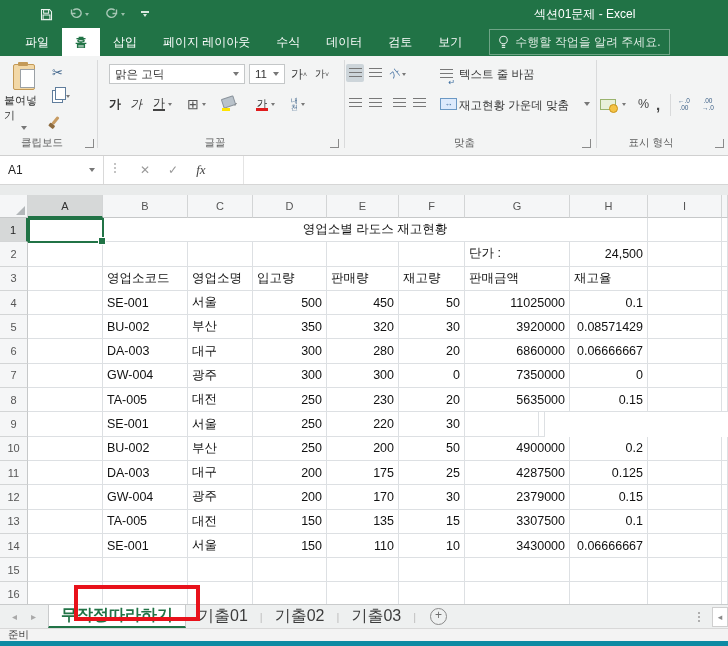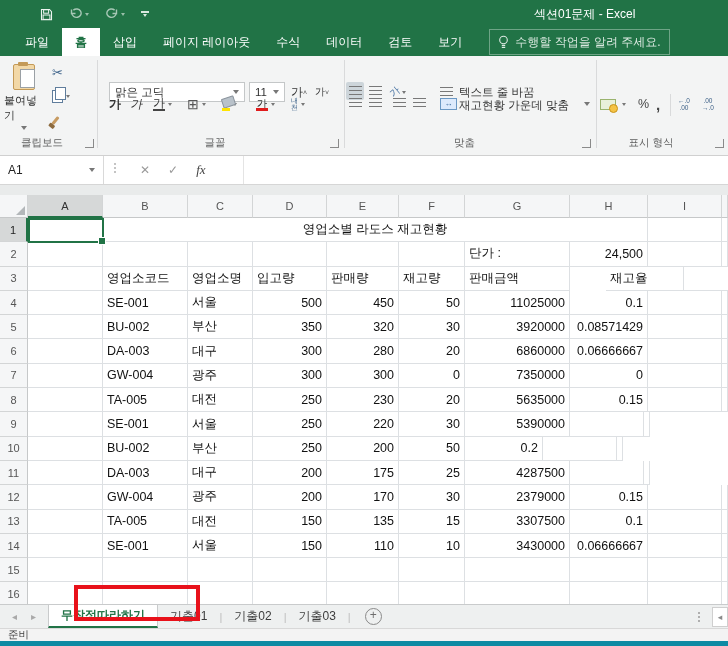--- a/index.html
+++ b/index.html
@@ -28,21 +28,21 @@
           border:1px solid rgba(255,255,255,.35);height:24px;align-self:center;color:#d9e8df;font-size:12px;}
 
   
   .ribbon{position:absolute;left:0;top:56px;width:728px;height:100px;background:#f3f4f4;
           border-bottom:1px solid #d0d0d0;box-sizing:border-box;}
   .rgroup{position:absolute;top:0;height:100px;}
   .vdiv{position:absolute;top:4px;height:88px;width:1px;background:#d9dadb;}
   .rlabel{position:absolute;bottom:6px;left:0;right:14px;text-align:center;font-size:10.5px;color:#5e5e5e;}
   .launcher{position:absolute;bottom:8px;width:8px;height:8px;border-right:1.4px solid #8a8a8a;
             border-bottom:1.4px solid #8a8a8a;}
-  .r1{position:absolute;top:26px;}
+  .r1{position:absolute;top:8px;}
   .r2{position:absolute;top:38px;}
   .selbox2{background:#fff;border:1px solid #c4c7c8;height:20px;display:flex;align-items:center;
            padding:0 5px;box-sizing:border-box;justify-content:space-between;font-size:11.5px;color:#333;}
   .ric{display:inline-flex;align-items:center;justify-content:center;height:20px;color:#3f3f3f;}
   .selicon{background:#cdd5da;border-radius:2px;}
 
   
   .paste-btn{position:absolute;left:4px;top:6px;width:40px;height:68px;display:flex;flex-direction:column;
              align-items:center;justify-content:flex-start;gap:3px;}
   .clip{width:20px;height:25px;background:#f2d8a7;border:1px solid #c49a57;border-radius:2px;position:relative;margin-top:2px;}
@@ -103,21 +103,21 @@
   .cell.tl{justify-content:flex-start;padding-left:4px;}
   .cell.tr{justify-content:flex-end;padding-right:4px;}
   .cell.tc{justify-content:center;}
   .selbox{position:absolute;border:2px solid #217346;box-sizing:border-box;z-index:5;}
   .selbox .handle{position:absolute;right:-4px;bottom:-4px;width:6px;height:6px;background:#217346;border:1px solid #fff;}
 
   
   .sheetbar{position:absolute;left:0;top:604px;width:728px;height:24px;background:#eef0f0;
             border-top:1px solid #c9cbcc;box-sizing:border-box;display:flex;align-items:stretch;}
   .navarrows{display:flex;align-items:center;gap:14px;padding:0 12px 0 12px;color:#a9a9a9;font-size:10px;}
-  .stab{display:flex;align-items:center;padding:0 12px;font-size:12px;color:#3c3c3c;cursor:default;white-space:nowrap;}
+  .stab{display:flex;align-items:center;padding:0 12px;font-size:16px;color:#3c3c3c;cursor:default;white-space:nowrap;}
   .stab.active{background:#fff;color:#217346;font-weight:bold;border-bottom:2px solid #217346;
                border-left:1px solid #c9cbcc;border-right:1px solid #c9cbcc;box-sizing:border-box;}
   .tsep{display:flex;align-items:center;color:#bdbdbd;font-size:11px;}
   .newsheet{width:15px;height:15px;border:1px solid #8a8a8a;border-radius:50%;color:#6e6e6e;font-size:12px;
             line-height:13px;text-align:center;align-self:center;margin-left:14px;}
   .bar-right{margin-left:auto;display:flex;align-items:center;gap:8px;padding-right:0;}
   .vdots{display:flex;flex-direction:column;gap:2px;padding-right:4px;}
   .vdots i{width:2px;height:2px;border-radius:50%;background:#9a9a9a;}
   .hscroll-stub{width:14px;height:18px;background:#fff;border:1px solid #cfcfcf;display:flex;align-items:center;
                 justify-content:center;color:#8a8a8a;font-size:9px;}
@@ -371,21 +371,21 @@
         </div>
         <div class="grow">
           <div class="rh" style="flex: 0 0 28px;">3</div>
           <div class="cell tl" style="flex: 0 0 75px; width: 75px;"></div>
           <div class="cell tl" style="flex: 0 0 85px; width: 85px;">영업소코드</div>
           <div class="cell tl" style="flex: 0 0 65px; width: 65px;">영업소명</div>
           <div class="cell tl" style="flex: 0 0 74px; width: 74px;">입고량</div>
           <div class="cell tl" style="flex: 0 0 72px; width: 72px;">판매량</div>
           <div class="cell tl" style="flex: 0 0 66px; width: 66px;">재고량</div>
           <div class="cell tl" style="flex: 0 0 105px; width: 105px;">판매금액</div>
-          <div class="cell tl" style="flex: 0 0 78px; width: 78px; margin-left: 36px;">재고율</div>
+          <div class="cell tl" style="flex: 0 0 78px; width: 78px;">재고율</div>
           <div class="cell tl" style="flex: 0 0 74px; width: 74px;"></div>
           <div class="cell" style="flex: 0 0 6px;"></div>
         </div>
         <div class="grow">
           <div class="rh" style="flex: 0 0 28px;">4</div>
           <div class="cell tl" style="flex: 0 0 75px; width: 75px;"></div>
           <div class="cell tl" style="flex: 0 0 85px; width: 85px;">SE-001</div>
           <div class="cell tl" style="flex: 0 0 65px; width: 65px;">서울</div>
           <div class="cell tr" style="flex: 0 0 74px; width: 74px;">500</div>
           <div class="cell tr" style="flex: 0 0 72px; width: 72px;">450</div>
@@ -448,45 +448,46 @@
           <div class="cell" style="flex: 0 0 6px;"></div>
         </div>
         <div class="grow">
           <div class="rh" style="flex: 0 0 28px;">9</div>
           <div class="cell tl" style="flex: 0 0 75px; width: 75px;"></div>
           <div class="cell tl" style="flex: 0 0 85px; width: 85px;">SE-001</div>
           <div class="cell tl" style="flex: 0 0 65px; width: 65px;">서울</div>
           <div class="cell tr" style="flex: 0 0 74px; width: 74px;">250</div>
           <div class="cell tr" style="flex: 0 0 72px; width: 72px;">220</div>
           <div class="cell tr" style="flex: 0 0 66px; width: 66px;">30</div>
-          <div class="cell tr" style="flex: 0 0 105px; width: 105px;">5390000</div>
           <div class="cell tl" style="flex: 0 0 74px; width: 74px;"></div>
           <div class="cell" style="flex: 0 0 6px;"></div>
         </div>
         <div class="grow">
           <div class="rh" style="flex: 0 0 28px;">10</div>
           <div class="cell tl" style="flex: 0 0 75px; width: 75px;"></div>
           <div class="cell tl" style="flex: 0 0 85px; width: 85px;">BU-002</div>
           <div class="cell tl" style="flex: 0 0 65px; width: 65px;">부산</div>
           <div class="cell tr" style="flex: 0 0 74px; width: 74px;">250</div>
           <div class="cell tr" style="flex: 0 0 72px; width: 72px;">200</div>
           <div class="cell tr" style="flex: 0 0 66px; width: 66px;">50</div>
+          <div class="cell tr" style="flex: 0 0 105px; width: 105px;">4900000</div>
           <div class="cell tr" style="flex: 0 0 78px; width: 78px;">0.2</div>
           <div class="cell tl" style="flex: 0 0 74px; width: 74px;"></div>
           <div class="cell" style="flex: 0 0 6px;"></div>
         </div>
         <div class="grow">
           <div class="rh" style="flex: 0 0 28px;">11</div>
           <div class="cell tl" style="flex: 0 0 75px; width: 75px;"></div>
           <div class="cell tl" style="flex: 0 0 85px; width: 85px;">DA-003</div>
           <div class="cell tl" style="flex: 0 0 65px; width: 65px;">대구</div>
           <div class="cell tr" style="flex: 0 0 74px; width: 74px;">200</div>
           <div class="cell tr" style="flex: 0 0 72px; width: 72px;">175</div>
           <div class="cell tr" style="flex: 0 0 66px; width: 66px;">25</div>
           <div class="cell tr" style="flex: 0 0 105px; width: 105px;">4287500</div>
+          <div class="cell tr" style="flex: 0 0 78px; width: 78px;">0.125</div>
           <div class="cell tl" style="flex: 0 0 74px; width: 74px;"></div>
           <div class="cell" style="flex: 0 0 6px;"></div>
         </div>
         <div class="grow">
           <div class="rh" style="flex: 0 0 28px;">12</div>
           <div class="cell tl" style="flex: 0 0 75px; width: 75px;"></div>
           <div class="cell tl" style="flex: 0 0 85px; width: 85px;">GW-004</div>
           <div class="cell tl" style="flex: 0 0 65px; width: 65px;">광주</div>
           <div class="cell tr" style="flex: 0 0 74px; width: 74px;">200</div>
           <div class="cell tr" style="flex: 0 0 72px; width: 72px;">170</div>

